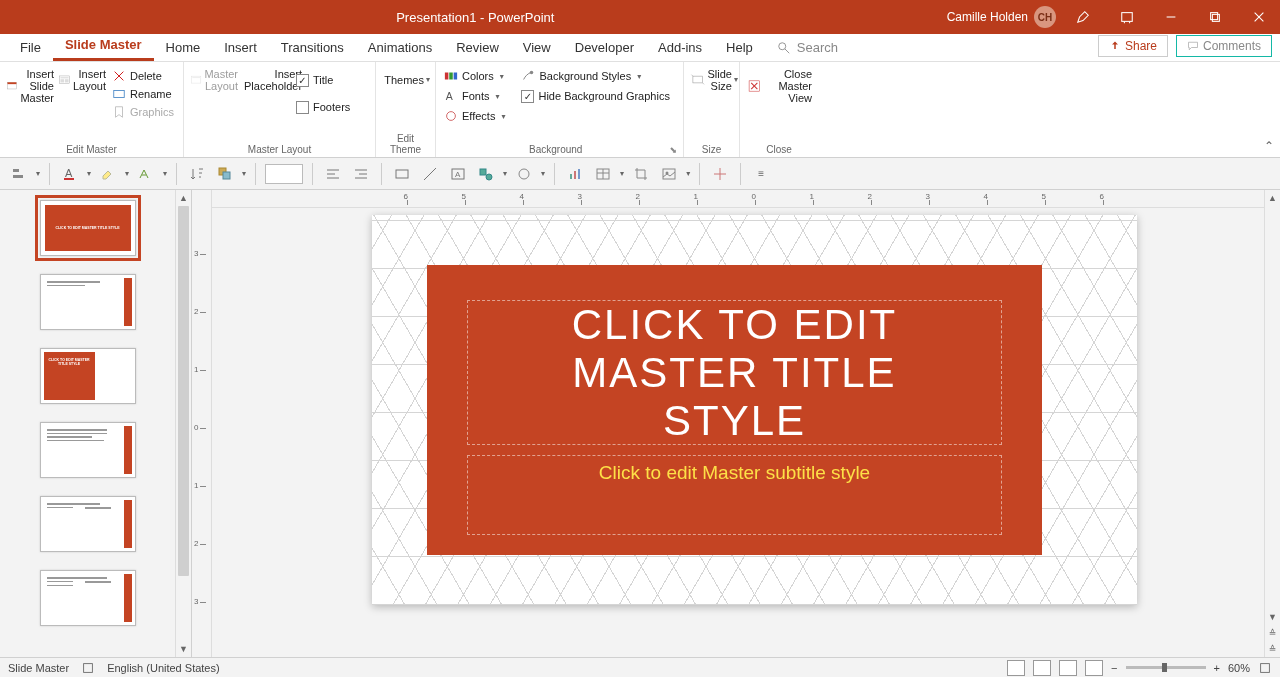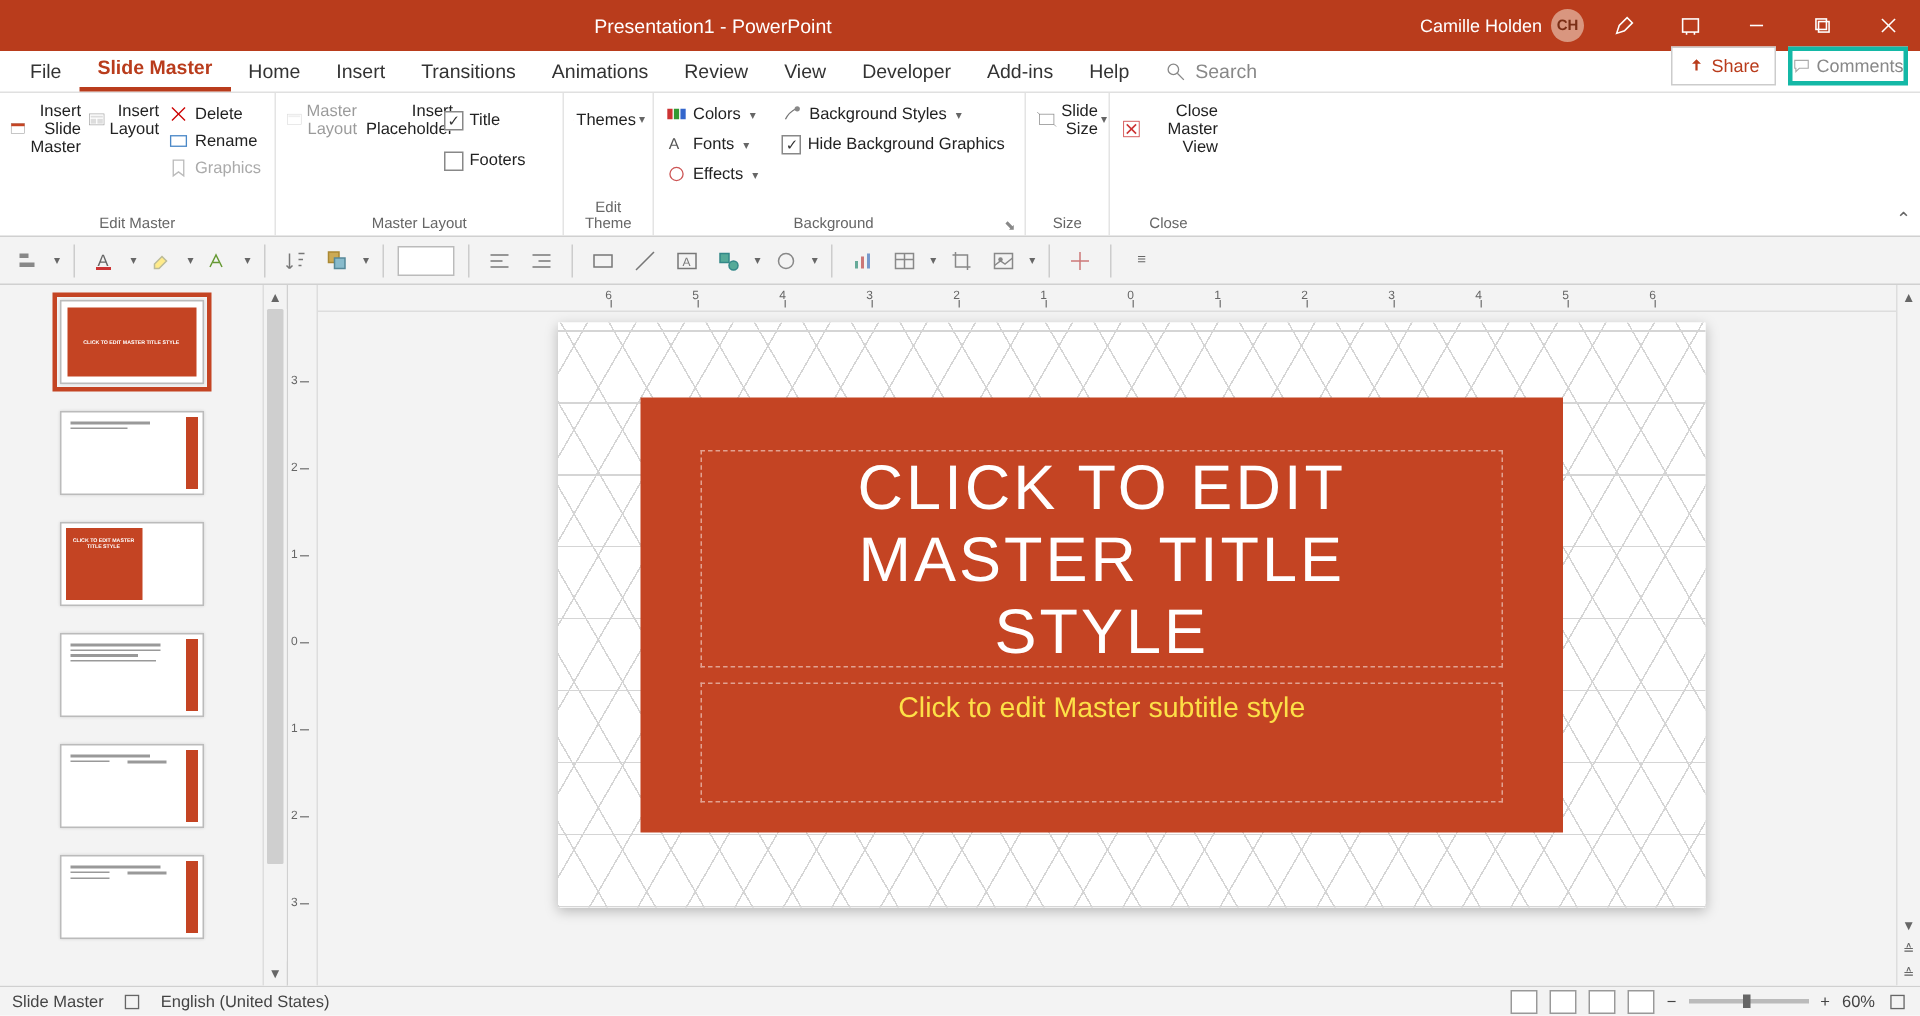--- a/index.html
+++ b/index.html
@@ -9,21 +9,21 @@
 .titlebar .right{display:flex;align-items:center;gap:10px}
 .titlebar .user{display:flex;align-items:center;gap:6px;font-size:12px}
 .avatar{width:22px;height:22px;border-radius:50%;background:#d9967f;color:#7a2e16;display:flex;align-items:center;justify-content:center;font-size:10px;font-weight:600}
 .win-btn{width:34px;height:28px;display:flex;align-items:center;justify-content:center;color:#fff}
 .win-icon{width:14px;height:14px;stroke:#fff;stroke-width:1.2;fill:none}
 .tabs{height:28px;background:#fff;display:flex;align-items:flex-end;border-bottom:1px solid #e0e0e0;padding-left:8px;gap:0}
 .tab{padding:6px 12px;font-size:13px;color:#333;cursor:pointer}
 .tab.active{color:#B93C1C;font-weight:600;border-bottom:3px solid #B93C1C}
 .tabs-right{margin-left:auto;display:flex;gap:8px;padding-right:8px;padding-bottom:4px}
 .btn-share{background:#fff;border:1px solid #ccc;padding:3px 10px;font-size:12px;color:#B93C1C;display:flex;align-items:center;gap:4px}
-.btn-comments{background:#fff;border:3px solid #14b8a6;padding:3px 0;font-size:12px;color:#888;display:flex;align-items:center;gap:4px}
+.btn-comments{background:#fff;border:1px solid #14b8a6;padding:3px 10px;font-size:12px;color:#888;display:flex;align-items:center;gap:4px}
 .ribbon{height:96px;background:#fff;border-bottom:1px solid #d0d0d0;display:flex;position:relative}
 .group{display:flex;flex-direction:column;border-right:1px solid #e4e4e4;padding:4px 6px 2px}
 .group-body{flex:1;display:flex;align-items:flex-start;gap:4px}
 .group-label{font-size:10px;color:#666;text-align:center;padding-top:2px}
 .bigbtn{display:flex;flex-direction:row;align-items:center;width:48px;padding-top:2px;gap:2px;cursor:pointer}
 .bigbtn .icn{width:32px;height:24px}
 .bigbtn span{font-size:11px;text-align:right;line-height:12px}
 .smallbtns{display:flex;flex-direction:column;gap:2px;padding-top:2px}
 .smallbtn{display:flex;align-items:center;gap:4px;font-size:11px;padding:1px 2px;cursor:pointer}
 .chk{display:flex;gap:4px;font-size:11px;padding:2px}

